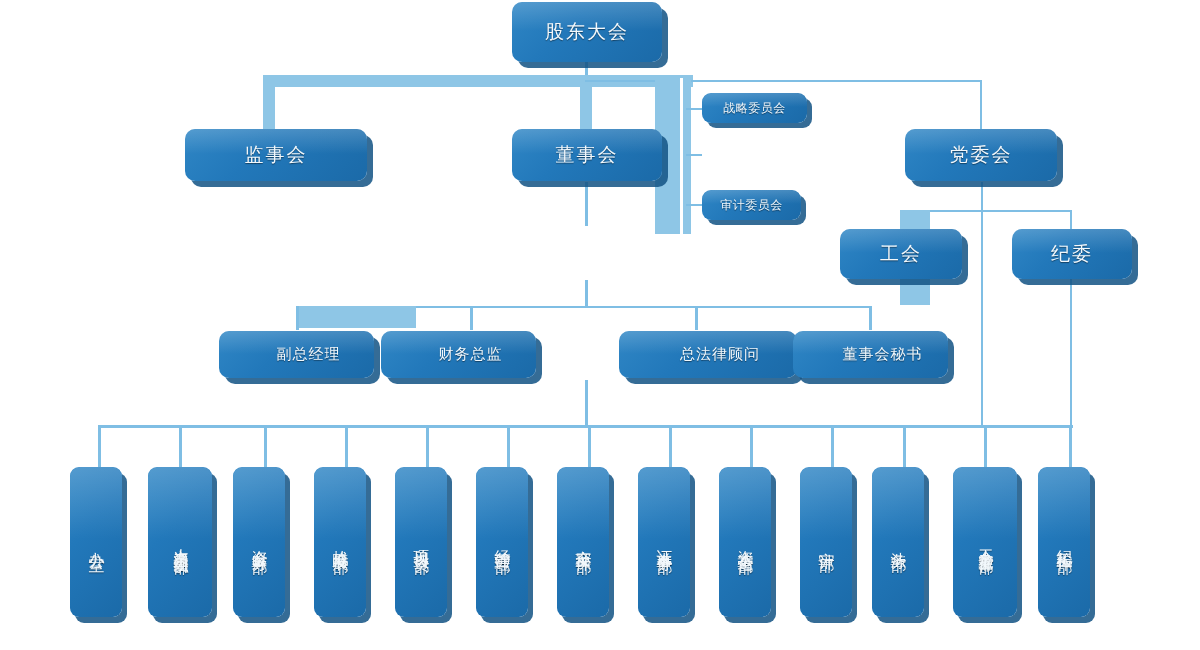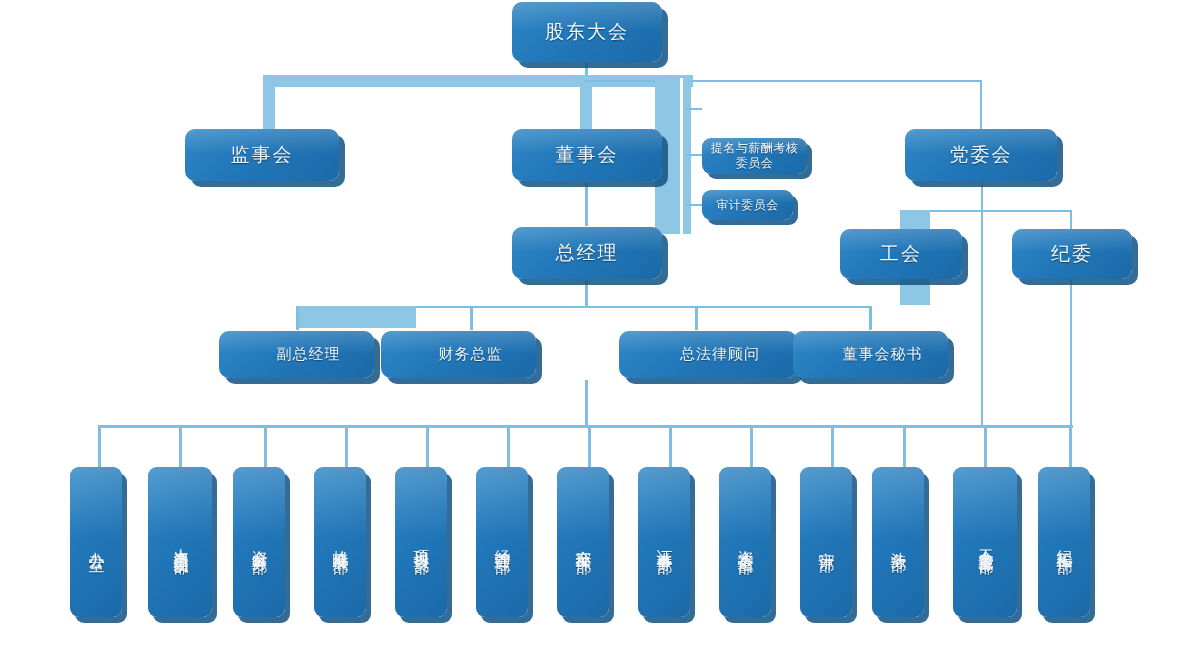--- a/index.html
+++ b/index.html
@@ -120,33 +120,31 @@
   <div class="conn" style="left:588px;top:425px;width:3px;height:42px;"></div>
   <div class="conn" style="left:669px;top:425px;width:3px;height:42px;"></div>
   <div class="conn" style="left:750px;top:425px;width:3px;height:42px;"></div>
   <div class="conn" style="left:831px;top:425px;width:3px;height:42px;"></div>
   <div class="conn" style="left:903px;top:425px;width:3px;height:42px;"></div>
   <div class="conn" style="left:984px;top:425px;width:3px;height:42px;"></div>
   <div class="conn" style="left:1069px;top:425px;width:3px;height:42px;"></div>
 
   <div class="node big" style="left:512px;top:2px;width:150px;height:60px;">股东大会</div>
 
-  <div class="node big" style="left:185px;top:129px;width:154px;height:52px;">监事会</div>
+  <div class="node big" style="left:185px;top:129px;width:182px;height:52px;">监事会</div>
 
   <div class="node big" style="left:512px;top:129px;width:150px;height:52px;">董事会</div>
 
   <div class="node big" style="left:905px;top:129px;width:152px;height:52px;">党委会</div>
 
+  <div class="node cmt" style="left:702px;top:93px;width:105px;height:30px;">战略委员会</div>
 
-  <div class="node cmt" style="left:702px;top:138px;width:105px;height:36px;white-space:pre-line;">提名与薪酬考核
-委员会</div>
 
-  <div class="node cmt" style="left:702px;top:190px;width:91px;height:30px;">审计委员会</div>
+  <div class="node cmt" style="left:702px;top:190px;width:99px;height:30px;">审计委员会</div>
 
-  <div class="node big" style="left:512px;top:227px;width:150px;height:52px;">总经理</div>
 
   <div class="node big" style="left:1012px;top:229px;width:120px;height:50px;">纪委</div>
 
   <div class="node big" style="left:840px;top:229px;width:122px;height:50px;">工会</div>
 
   <div class="node mid" style="left:219px;top:331px;width:155px;height:47px;">副总经理</div>
 
   <div class="node mid" style="left:381px;top:331px;width:155px;height:47px;">财务总监</div>
 
   <div class="node mid" style="left:619px;top:331px;width:178px;height:47px;">总法律顾问</div>

